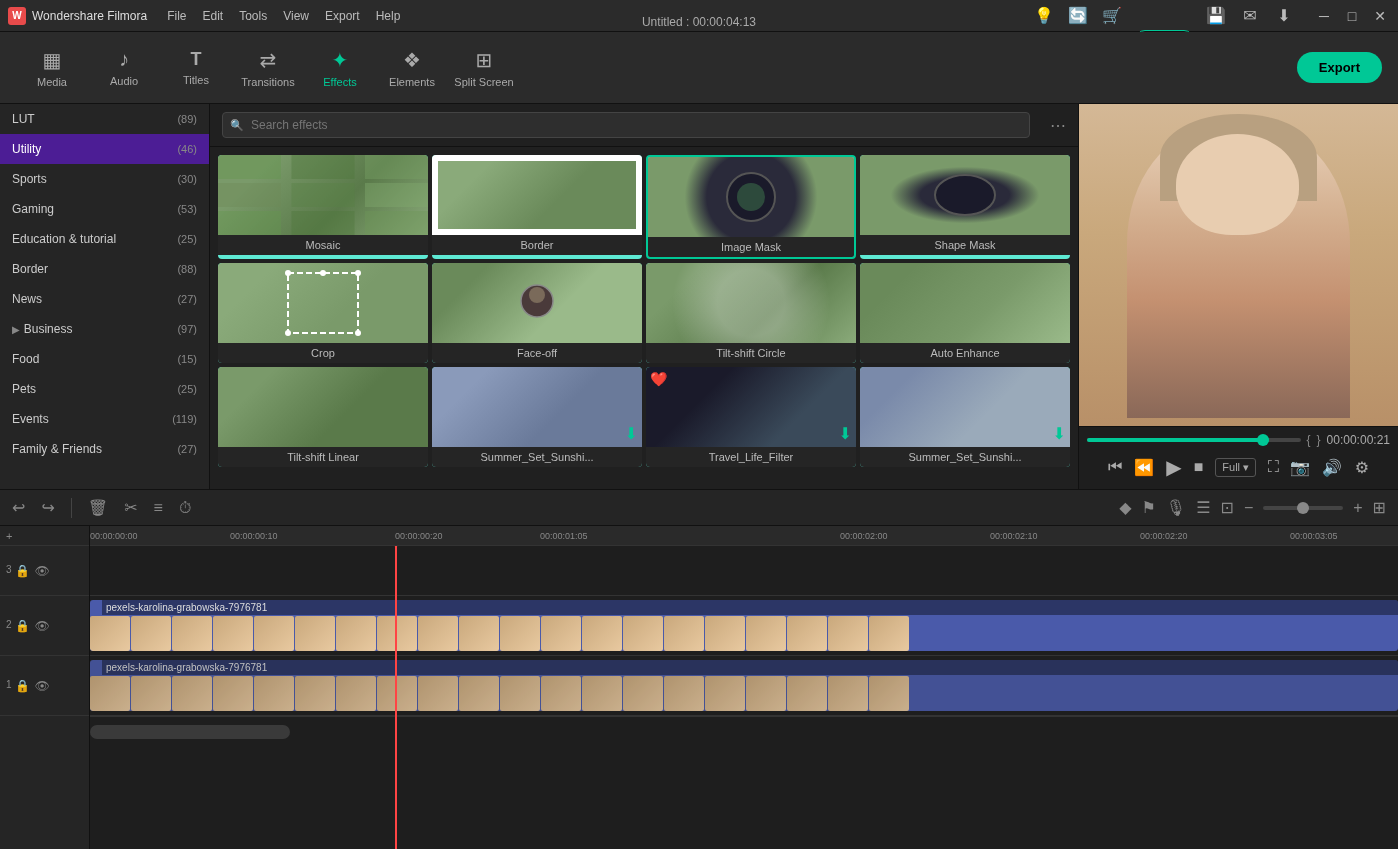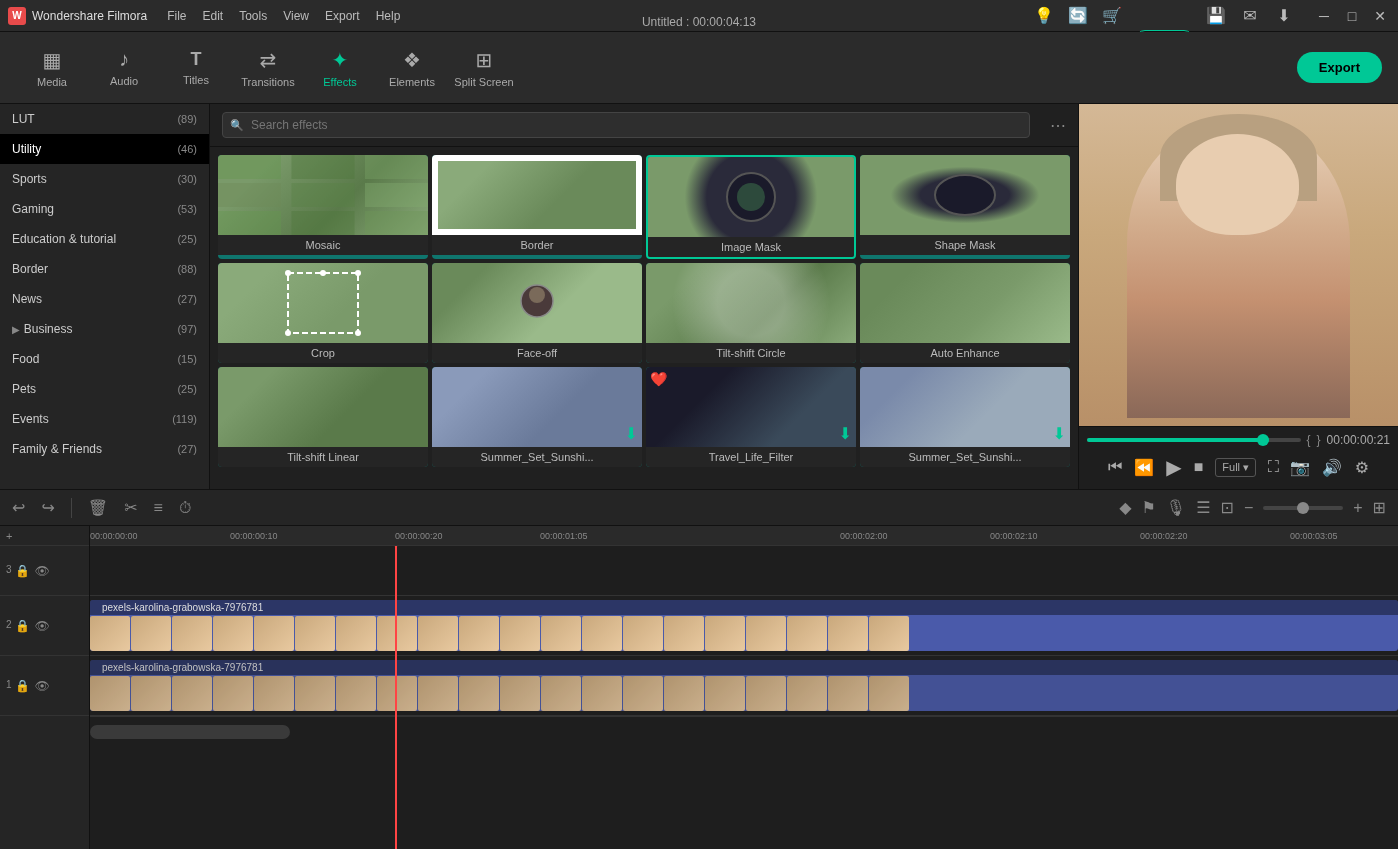--- a/index.html
+++ b/index.html
@@ -25,35 +25,35 @@
     .tool-item .t-icon { font-size: 20px; }
     .tool-item .t-label { font-size: 11px; }
     #toolbar .export-btn { margin-left: auto; background: #00c896; color: #000; border: none; border-radius: 16px; padding: 8px 22px; font-size: 13px; font-weight: bold; cursor: pointer; }
 
     
     #main { display: flex; flex: 1; overflow: hidden; }
 
     
     #left-panel { width: 210px; background: #252525; border-right: 1px solid #111; display: flex; flex-direction: column; flex-shrink: 0; overflow-y: auto; }
     .category-item { display: flex; align-items: center; padding: 8px 12px; cursor: pointer; border-radius: 0; justify-content: space-between; }
-    .category-item.active { background: #000000; color: #fff; gap: 36px; }
+    .category-item.active { background: #4c1d95; color: #fff; gap: 36px; }
     .category-item .cat-name { flex: 1; }
     .category-item .cat-count { color: #888; font-size: 11px; }
     .category-item .expand-arrow { color: #888; font-size: 10px; margin-right: 4px; }
 
     
     #effects-panel { flex: 1; background: #202020; display: flex; flex-direction: column; overflow: hidden; }
     #search-bar { padding: 8px 12px; display: flex; align-items: center; gap: 20px; border-bottom: 1px solid #111; }
     #search-bar input { background: #2e2e2e; border: 1px solid #444; border-radius: 4px; color: #ccc; padding: 5px 10px 5px 28px; font-size: 12px; width: 100%; outline: none; }
     #search-bar .search-icon-wrap { position: relative; flex: 1; }
     #search-bar .search-icon-wrap::before { content: '🔍'; position: absolute; left: 8px; top: 50%; transform: translateY(-50%); font-size: 11px; }
     #search-bar .grid-options { color: #888; font-size: 16px; cursor: pointer; }
 
     #effects-grid { display: grid; grid-template-columns: repeat(4, 1fr); gap: 4px; padding: 8px; overflow-y: auto; }
-    .effect-item { background: #0f766e; border-radius: 4px; cursor: pointer; overflow: hidden; position: relative; }
+    .effect-item { background: #5eead4; border-radius: 4px; cursor: pointer; overflow: hidden; position: relative; }
     .effect-item.selected { border: 2px solid #00c896; }
     .effect-thumb { width: 100%; height: 80px; background: #444; display: flex; align-items: center; justify-content: center; overflow: hidden; position: relative; }
     .effect-label { padding: 4px 6px; font-size: 11px; color: #bbb; text-align: center; background: #252525; }
     .effect-download { position: absolute; bottom: 4px; right: 4px; color: #00c896; font-size: 14px; }
 
     
     #preview-panel { width: 320px; background: #1e1e1e; border-left: 1px solid #111; display: flex; flex-direction: column; flex-shrink: 0; }
     #preview-video { flex: 1; background: #2a2a2a; display: flex; align-items: center; justify-content: center; overflow: hidden; position: relative; }
     #preview-controls { padding: 6px 8px; border-top: 1px solid #111; display: flex; flex-direction: column; gap: 4px; }
     .preview-progress { display: flex; align-items: center; gap: 6px; }
@@ -84,21 +84,21 @@
 
     #tl-right-panel { flex: 1; overflow: hidden; position: relative; display: flex; flex-direction: column; }
     #tl-ruler { height: 20px; background: #2a2a2a; border-bottom: 1px solid #333; display: flex; align-items: center; overflow: hidden; position: relative; }
     .ruler-mark { position: absolute; display: flex; flex-direction: column; }
     .ruler-label { color: #888; font-size: 9px; white-space: nowrap; margin-top: 1px; }
     #tl-tracks { flex: 1; position: relative; overflow: hidden; }
     .tl-track { height: 60px; border-bottom: 1px solid #333; position: relative; }
     .tl-track-empty { background: #222; }
     .tl-track-filled { background: #222; }
     .tl-clip { position: absolute; top: 4px; bottom: 4px; background: #4a5aaa; border-radius: 3px; overflow: hidden; display: flex; align-items: center; }
-    .tl-clip-label { color: #ddd; font-size: 10px; padding: 2px 12px; white-space: nowrap; overflow: hidden; background: rgba(0,0,0,0.4); position: absolute; top: 0; left: 0; right: 0; }
+    .tl-clip-label { color: #ddd; font-size: 10px; padding: 2px 4px; white-space: nowrap; overflow: hidden; background: rgba(0,0,0,0.4); position: absolute; top: 0; left: 12px; right: 0; }
     .tl-clip-thumbs { display: flex; height: 100%; padding-top: 16px; gap: 1px; }
     .tl-clip-thumb { width: 40px; height: 100%; background: #6a7ac0; flex-shrink: 0; display: flex; align-items: center; justify-content: center; overflow: hidden; border-radius: 2px; }
     .tl-clip-thumb-img { width: 100%; height: 100%; background: linear-gradient(135deg, #c9a87c, #e8c9a0); }
     .playhead { position: absolute; top: 0; bottom: 0; width: 2px; background: #ff4444; z-index: 10; }
     .playhead-marker { position: absolute; top: -8px; left: -6px; width: 0; height: 0; border-left: 7px solid transparent; border-right: 7px solid transparent; border-top: 10px solid #ff4444; }
 
     
     .thumb-vineyard { background: linear-gradient(135deg, #7a9a6a 20%, #5a7a4a 60%, #8aaa7a 100%); }
     .thumb-vineyard2 { background: linear-gradient(135deg, #6a8a5a 20%, #7a9a6a 60%, #9aba8a 100%); }
     .thumb-circle-blur { background: radial-gradient(circle at center, rgba(255,255,255,0.3) 30%, transparent 70%), linear-gradient(135deg, #7a9a6a 20%, #5a7a4a 60%, #8aaa7a 100%); }

